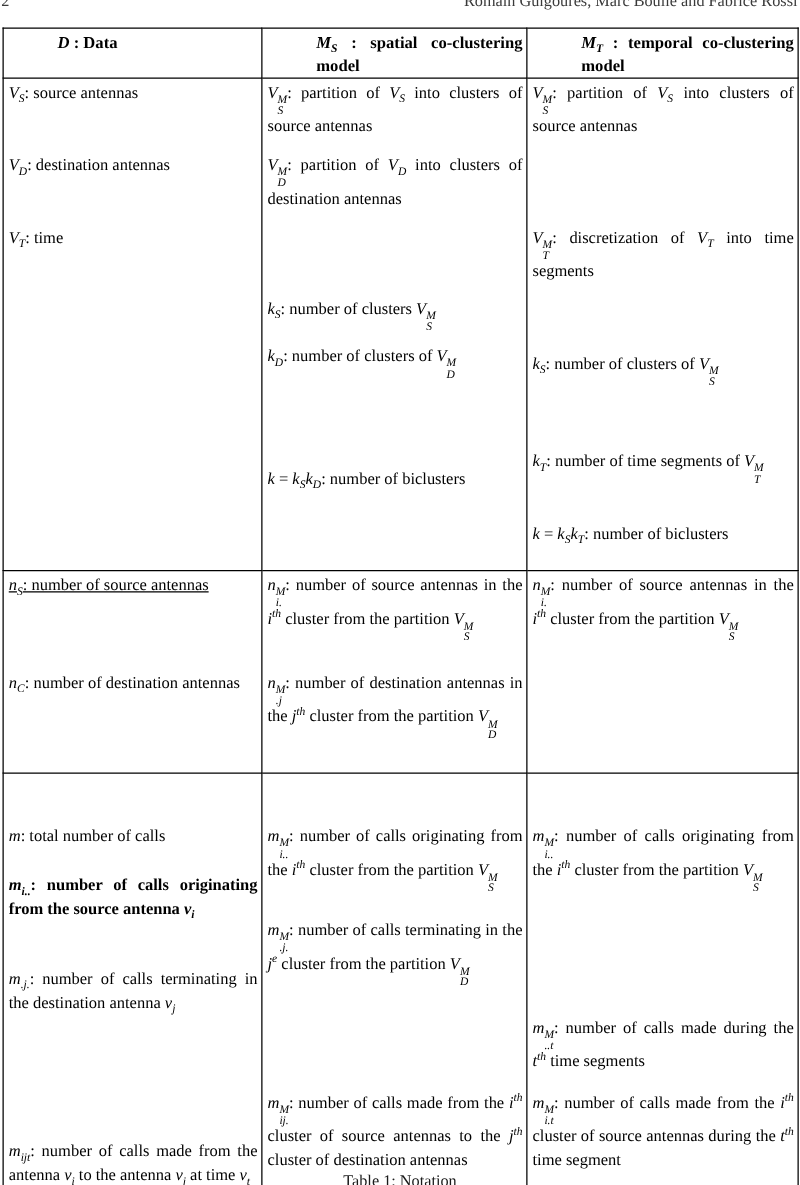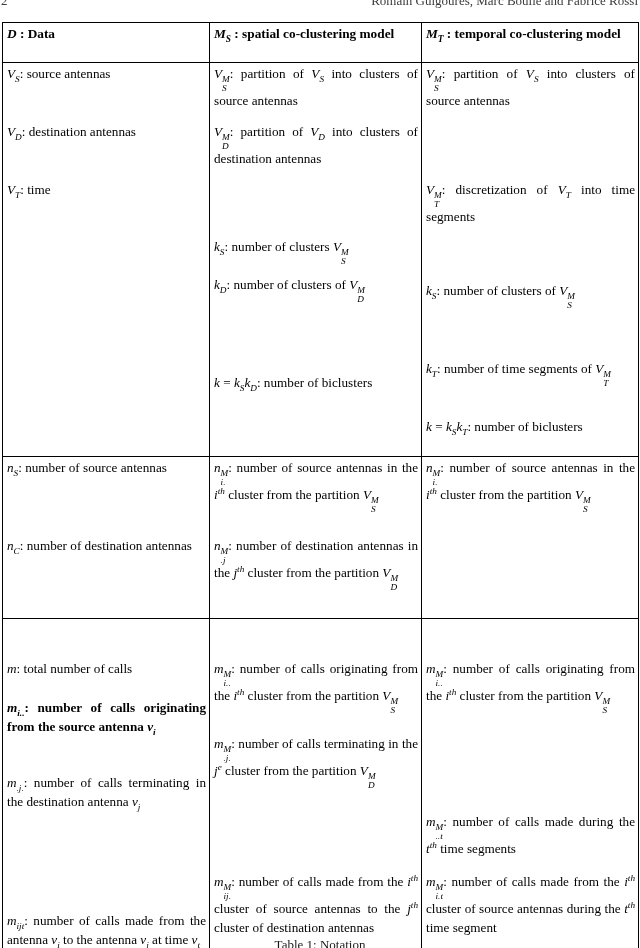--- a/index.html
+++ b/index.html
@@ -21,21 +21,21 @@
     border:1.5px solid #000;
   }
   col.c1{width:207px;} col.c2{width:212px;} col.c3{width:217px;}
   th,td{
     border:1px solid #000;vertical-align:top;
     padding:2px 3px 0 4px;overflow:hidden;
   }
   thead tr{height:40px;}
   th{
     font-size:13.3px;font-weight:bold;text-align:justify;line-height:1.4;
-    hyphens:auto;-webkit-hyphens:auto;
+    hyphens:auto;padding-left:43px;-webkit-hyphens:auto;
   }
   td{font-size:13.2px;line-height:1.42;}
   .band{
     margin:0;text-align:justify;hyphens:auto;-webkit-hyphens:auto;
   }
   i{font-style:italic;}
   sub,sup{font-size:70%;font-style:italic;line-height:0;}
   
   .ss{
     display:inline-flex;flex-direction:column;align-items:flex-start;
@@ -121,21 +121,21 @@
             <div class="band" style="min-height: 40px;"></div>
             <div class="band" style="min-height: 58px;"><i>k</i><sub>T</sub>: number of time segments of <i>V</i><span class="ss">
                 <sup>M</sup>
                 <sub>T</sub>
               </span></div>
             <div class="band" style="min-height: 38px;"><i>k</i> = <i>k</i><sub>S</sub><i>k</i><sub>T</sub>: number of biclusters</div>
           </td>
         </tr>
         <tr>
           <td>
-            <div class="band" style="min-height: 78px;"><i>n</i><sub>S</sub>: number of source antennas</div>
+            <div class="band" style="min-height: 78px; text-decoration: underline;"><i>n</i><sub>S</sub>: number of source antennas</div>
             <div class="band" style="min-height: 81px;"><i>n</i><sub>C</sub>: number of destination antennas</div>
           </td>
           <td>
             <div class="band" style="min-height: 78px;"><i>n</i><span class="ss">
                 <sup>M</sup>
                 <sub>i.</sub>
               </span>: number of source antennas in the <i>i</i><sup>th</sup> cluster from the partition <i>V</i><span class="ss">
                 <sup>M</sup>
                 <sub>S</sub>
               </span></div>

